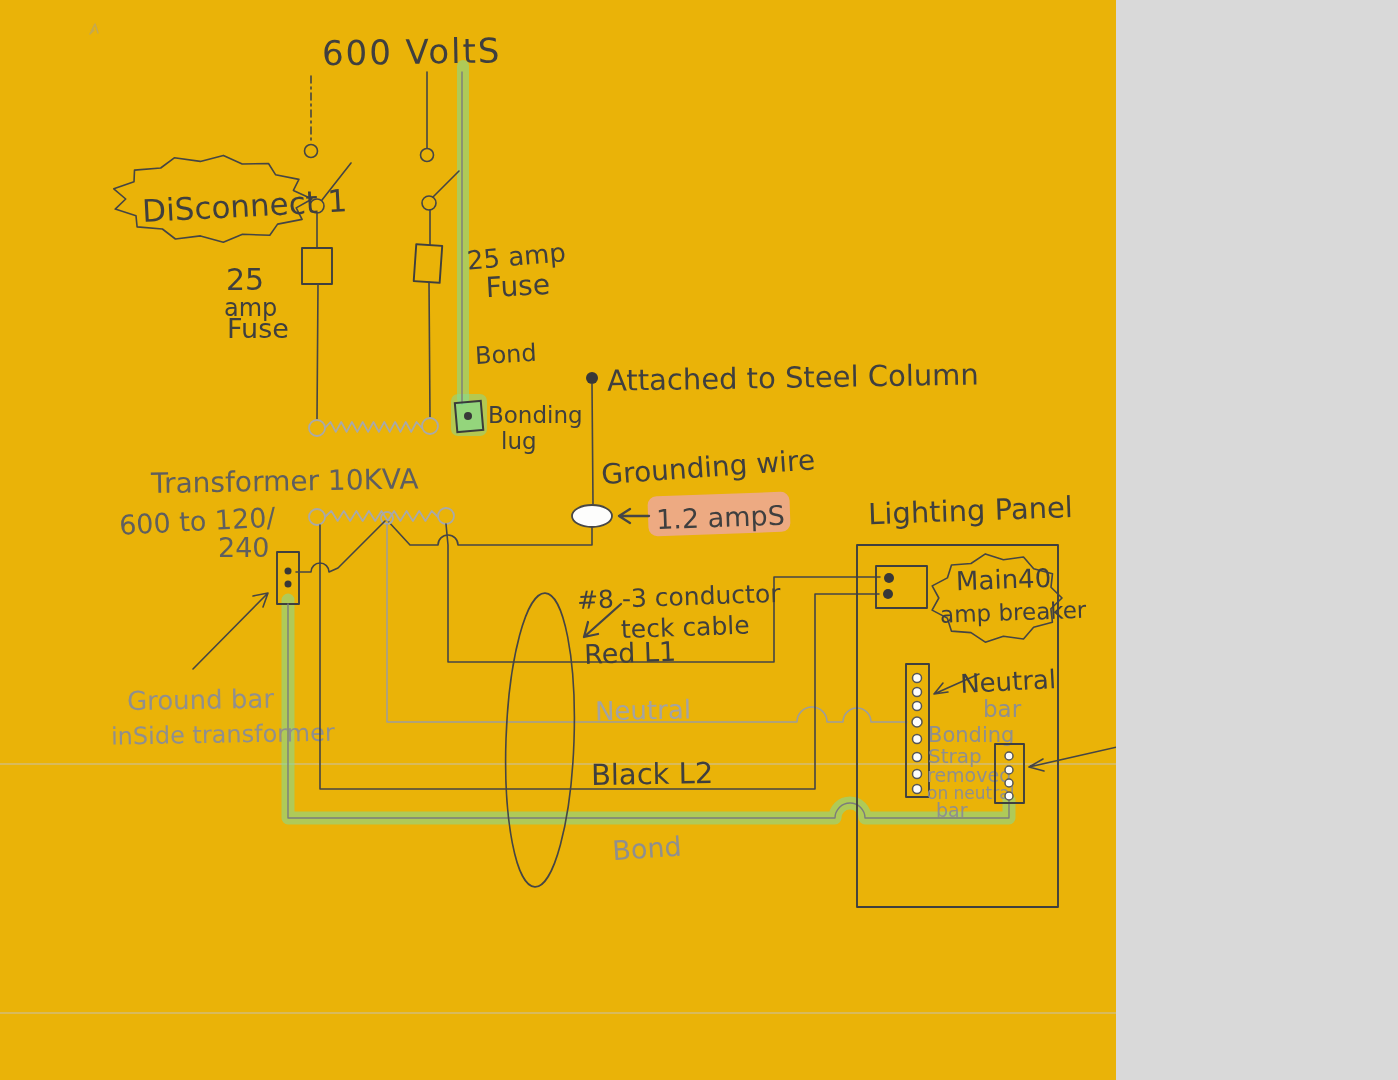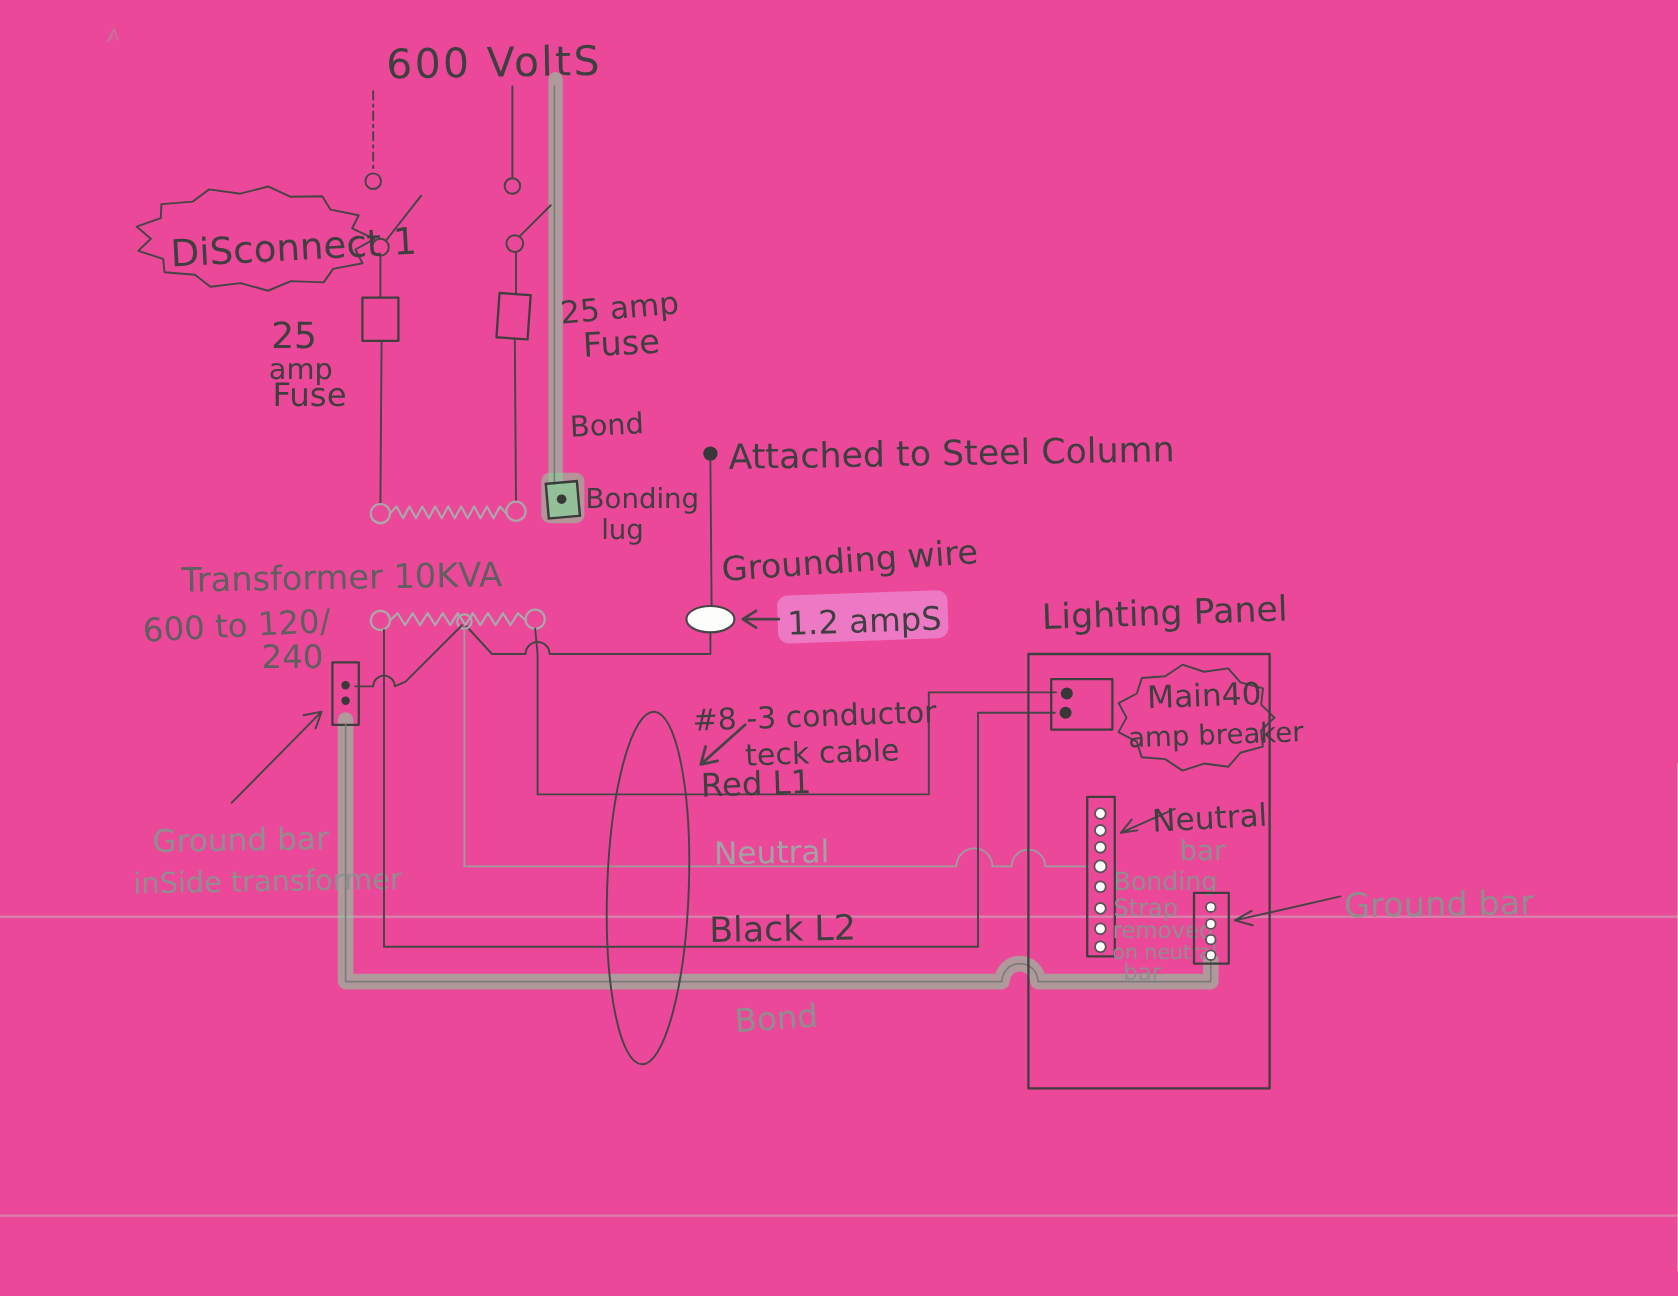--- a/index.html
+++ b/index.html
@@ -1,16 +1,16 @@
 <!DOCTYPE html>
 <html><head>
 <meta charset="utf-8">
 <style>
   html,body{margin:0;padding:0;background:#d9d9d9;}
-  .page{position:relative;width:1398px;height:1080px;background:#ec4899;overflow:hidden;}
+  .page{position:relative;width:1116px;height:1080px;background:#eab308;overflow:hidden;}
   svg{position:absolute;left:0;top:0;}
   text{font-family:"DejaVu Sans",sans-serif;fill:#3f3f3f;}
   .t-gray{fill:#8f8f8f;}
   .t-light{fill:#a3a3a3;}
   .t-mid{fill:#5f5f5f;}
   .ink{stroke:#454545;fill:none;stroke-width:1.6;stroke-linecap:round;stroke-linejoin:round;}
   .ink2{stroke:#3f3f3f;fill:none;stroke-width:1.9;stroke-linecap:round;stroke-linejoin:round;}
   .thick{stroke-width:2.3;}
   .pencil{stroke:#9d9d9d;fill:none;stroke-width:1.5;stroke-linecap:round;stroke-linejoin:round;}
   .winding{stroke:#a9a9a9;fill:none;stroke-width:1.8;stroke-linecap:round;stroke-linejoin:round;}

